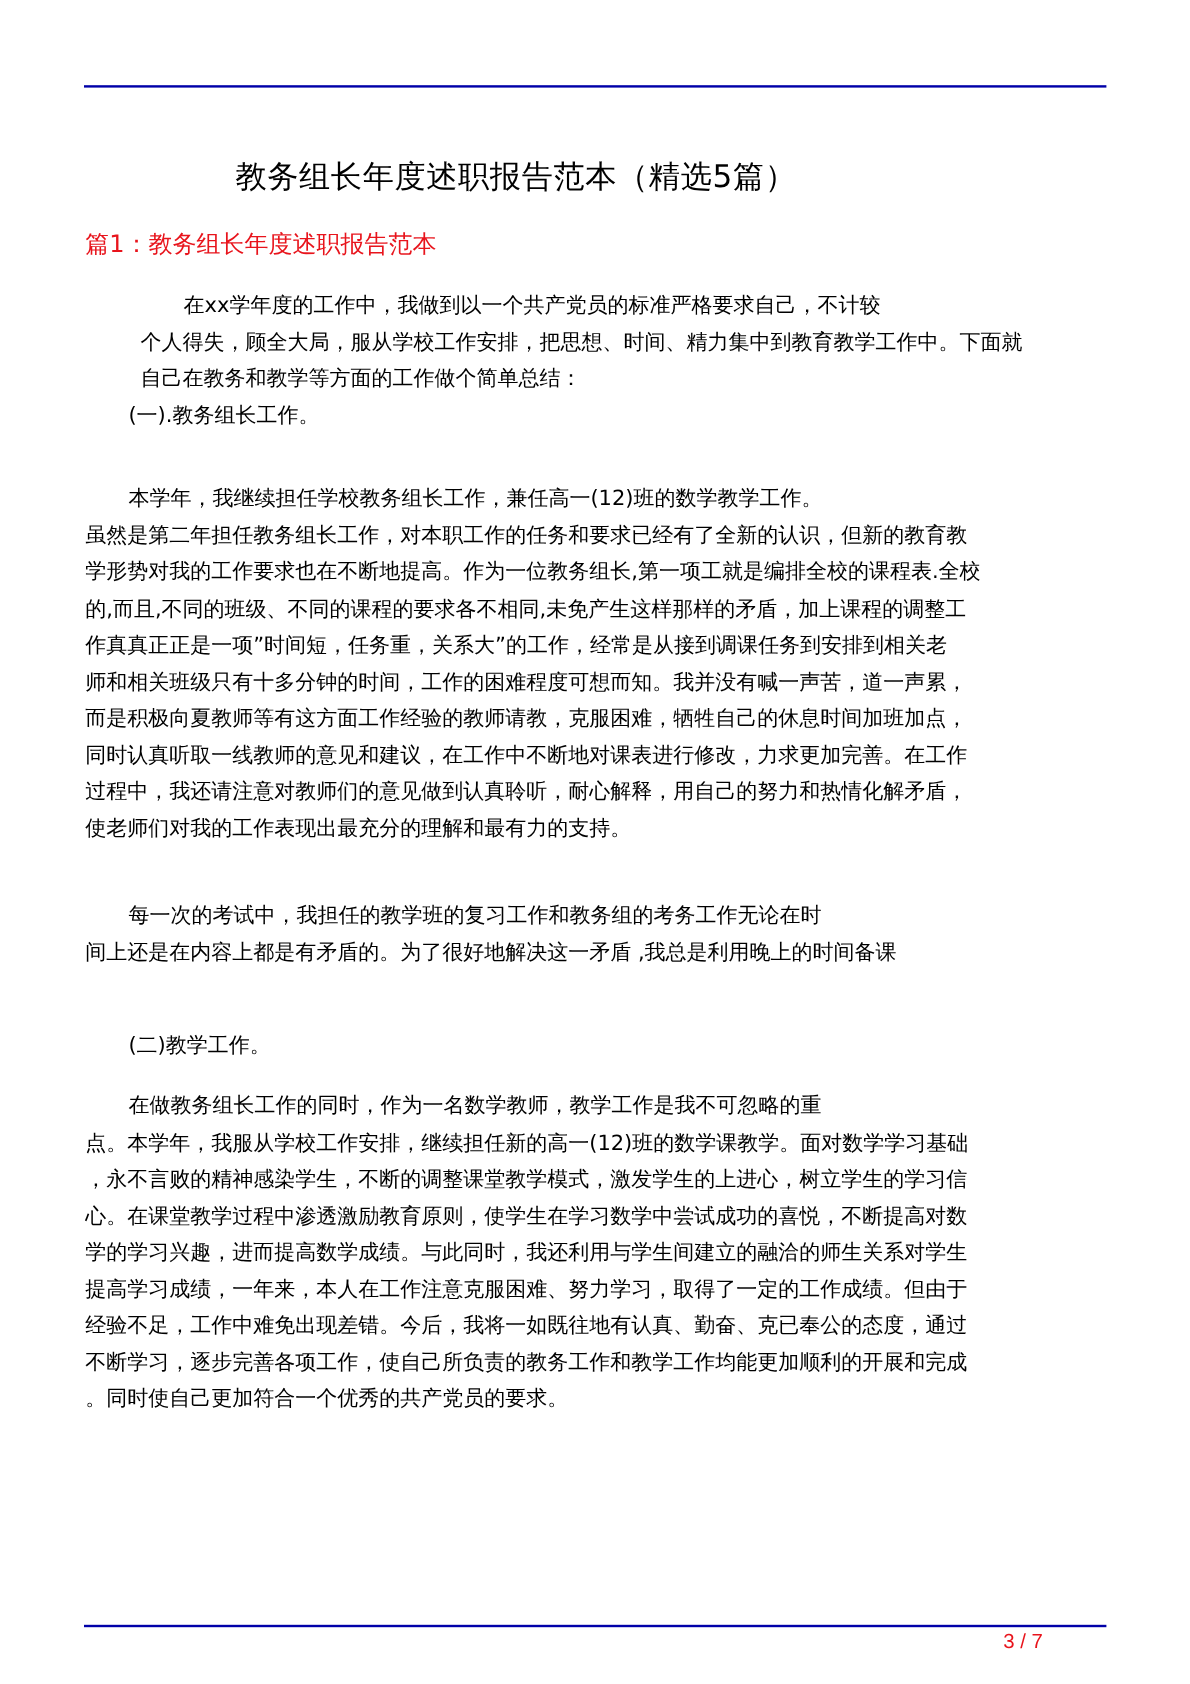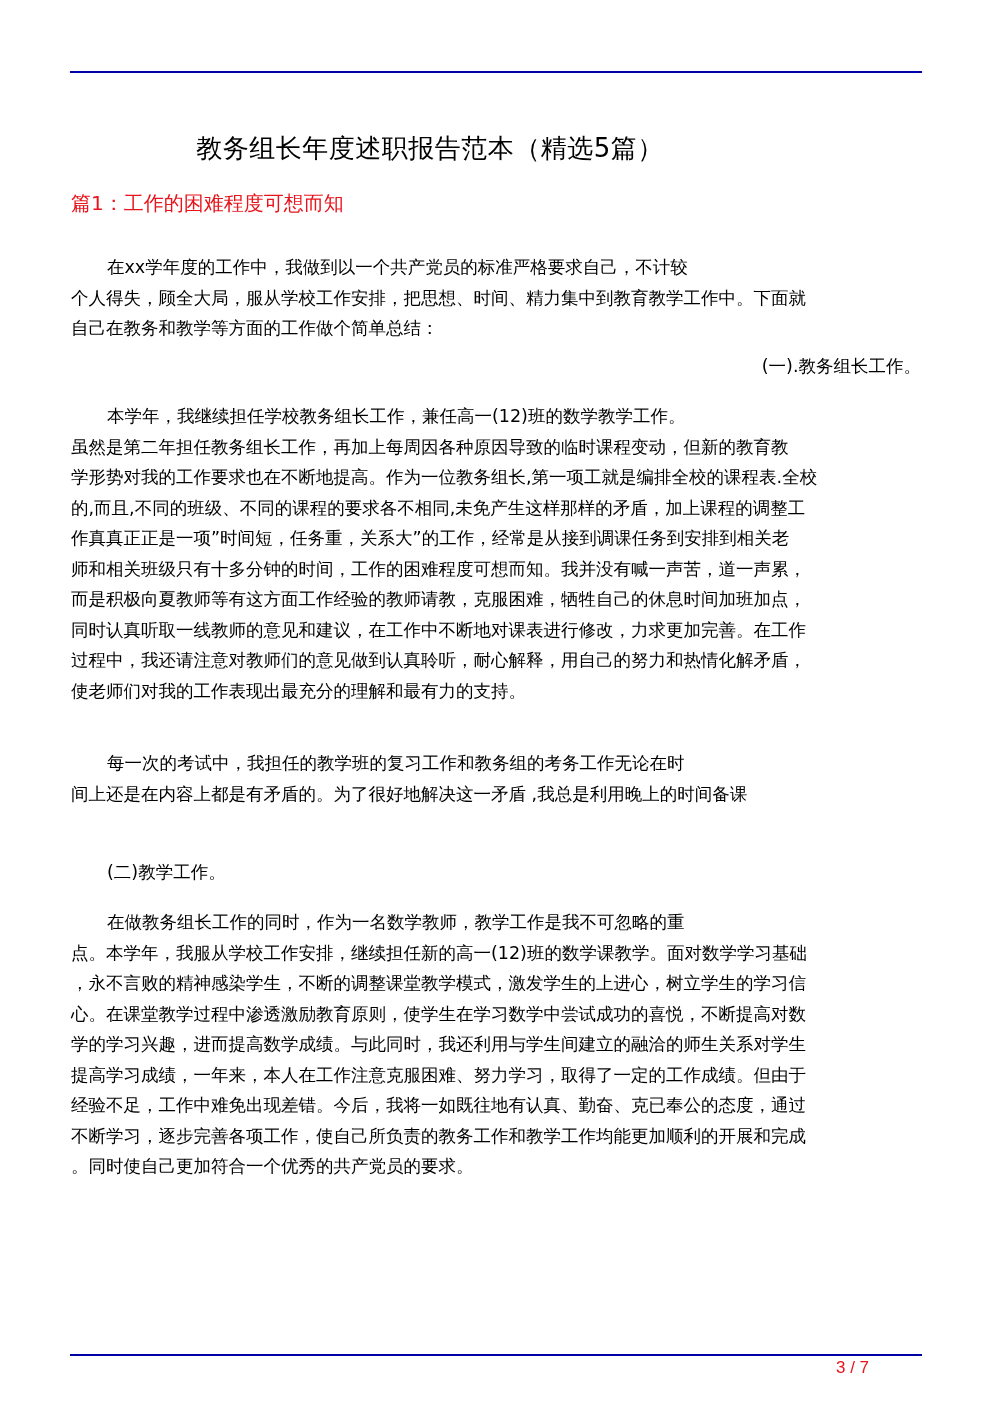--- a/index.html
+++ b/index.html
@@ -67,35 +67,35 @@
     color: #e8141c;
   }
 </style>
 </head>
 <body>
 
 <div class="rule rule-top"></div>
 
 <div class="doc-title">教务组长年度述职报告范本（精选5篇）</div>
 
-<div class="section-heading">篇1：工作的困难程度可想而知</div>
+<div class="section-heading">篇1：教务组长年度述职报告范本</div>
 
-<div class="content" style="top:252px;">
+<div class="content" style="top:240px;margin-left:46px;">
   <span class="line indent-line">在xx学年度的工作中，我做到以一个共产党员的标准严格要求自己，不计较</span>
   <span class="line">个人得失，顾全大局，服从学校工作安排，把思想、时间、精力集中到教育教学工作中。下面就</span>
   <span class="line">自己在教务和教学等方面的工作做个简单总结：</span>
 </div>
 
-<div class="content" style="top:351px;text-align:right;">
+<div class="content" style="top:332px;">
   <span class="line indent-line">(一).教务组长工作。</span>
 </div>
 
 <div class="content" style="top:401px;">
   <span class="line indent-line">本学年，我继续担任学校教务组长工作，兼任高一(12)班的数学教学工作。</span>
-  <span class="line">虽然是第二年担任教务组长工作，再加上每周因各种原因导致的临时课程变动，但新的教育教</span>
+  <span class="line">虽然是第二年担任教务组长工作，对本职工作的任务和要求已经有了全新的认识，但新的教育教</span>
   <span class="line">学形势对我的工作要求也在不断地提高。作为一位教务组长,第一项工就是编排全校的课程表.全校</span>
   <span class="line">的,而且,不同的班级、不同的课程的要求各不相同,未免产生这样那样的矛盾，加上课程的调整工</span>
   <span class="line">作真真正正是一项”时间短，任务重，关系大”的工作，经常是从接到调课任务到安排到相关老</span>
   <span class="line">师和相关班级只有十多分钟的时间，工作的困难程度可想而知。我并没有喊一声苦，道一声累，</span>
   <span class="line">而是积极向夏教师等有这方面工作经验的教师请教，克服困难，牺牲自己的休息时间加班加点，</span>
   <span class="line">同时认真听取一线教师的意见和建议，在工作中不断地对课表进行修改，力求更加完善。在工作</span>
   <span class="line">过程中，我还请注意对教师们的意见做到认真聆听，耐心解释，用自己的努力和热情化解矛盾，</span>
   <span class="line">使老师们对我的工作表现出最充分的理解和最有力的支持。</span>
 </div>
 

